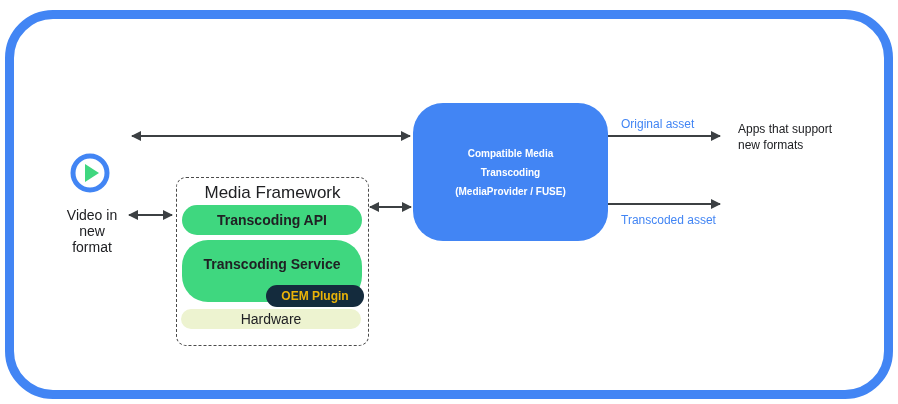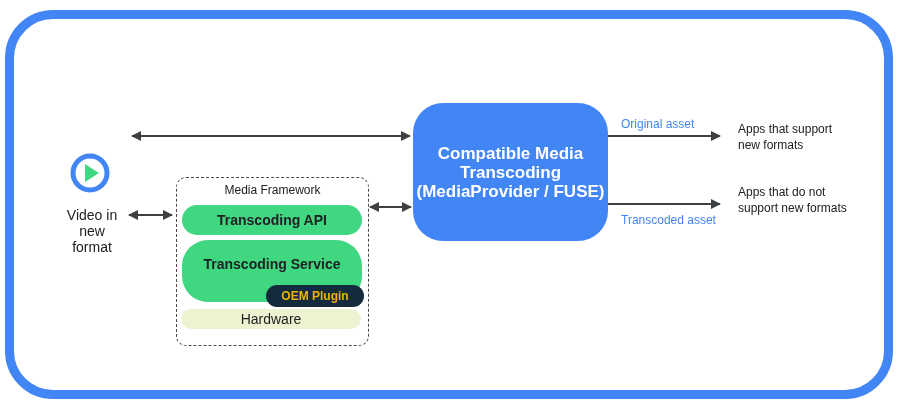--- a/index.html
+++ b/index.html
@@ -59,21 +59,21 @@
     position: absolute;
     left: 176px; top: 177px;
     width: 193px; height: 169px;
     border: 1.5px dashed #4a4a4a;
     border-radius: 10px;
   }
   .framework-title {
     position: absolute;
     left: 176px; top: 183px; width: 193px;
     text-align: center;
-    font-size: 12px;
+    font-size: 17px;
   }
   .pill {
     position: absolute;
     display: flex; align-items: center; justify-content: center;
     font-size: 14px;
   }
   .pill-api {
     left: 182px; top: 205px; width: 180px; height: 30px;
     background: #3fd77f; border-radius: 15px; font-weight: 700;
   }
@@ -94,21 +94,21 @@
   }
   
   .transcoding-box {
     position: absolute;
     left: 413px; top: 103px;
     width: 195px; height: 138px;
     background: #4285f4; border-radius: 30px;
     display: flex; flex-direction: column;
     align-items: center; justify-content: center;
     color: #ffffff; font-weight: 700;
-    font-size: 17px; line-height: 19px;
+    font-size: 10px; line-height: 19px;
     text-align: left;
   }
   
   .asset-label {
     position: absolute;
     color: #4285f4;
     font-size: 12px;
     white-space: nowrap;
   }
   .asset-original  { left: 621px; top: 117px; }
@@ -174,18 +174,14 @@
     <div>(MediaProvider / FUSE)</div>
   </div>
 
   <div class="asset-label asset-original">Original asset</div>
   <div class="apps-label apps-support">
     <div>Apps that support</div>
     <div>new formats</div>
   </div>
 
   <div class="asset-label asset-transcoded">Transcoded asset</div>
-  <div class="apps-label apps-no-support">
-    <div>Apps that do not</div>
-    <div>support new formats</div>
-  </div>
 
 </div>
 
 </body></html>

